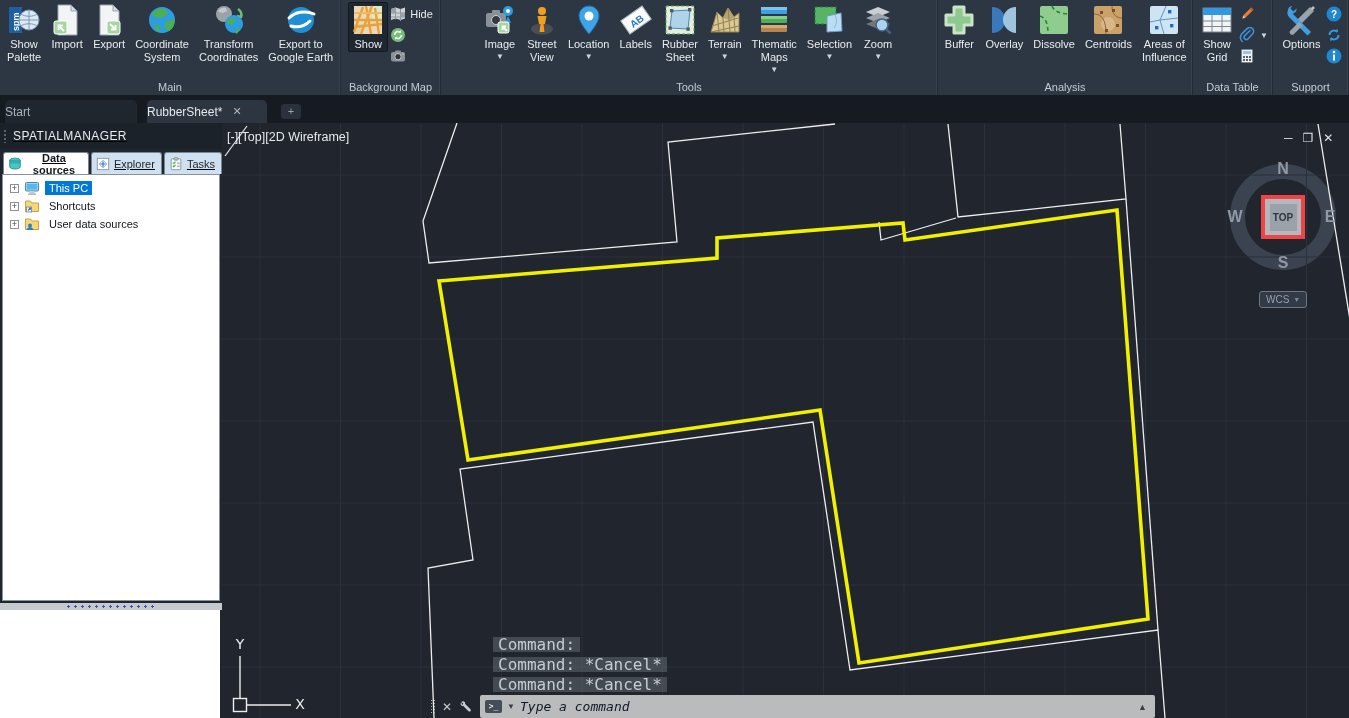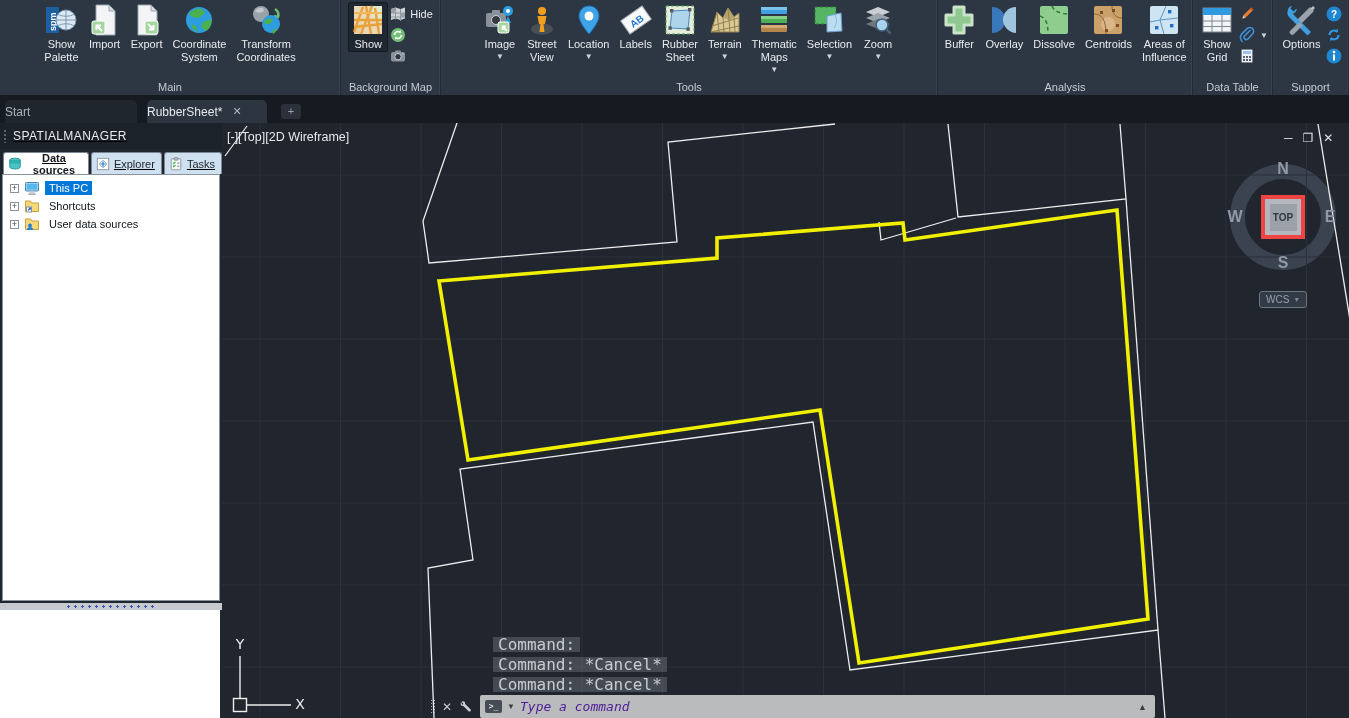--- a/index.html
+++ b/index.html
@@ -100,21 +100,21 @@
   .cmd-grip { width:5px; height:15px;
     background-image:radial-gradient(circle, #aab1b9 0.9px, transparent 1px); background-size:3px 3px; cursor:grab; }
   .cmd-x { color:#c9ced4; font-size:12px; cursor:pointer; }
   .cmd-wrench { width:14px; height:14px; cursor:pointer; }
   .cmd-wrench svg { width:14px; height:14px; display:block; }
   .cmd-input { flex:1; background:#babbbd; border-radius:2px; display:flex; align-items:center;
     gap:5px; padding:0 8px 0 5px; cursor:text; }
   .cmd-chip { width:17px; height:13px; background:#454c55; border-radius:2px; color:#fff; font-size:8px;
     line-height:13px; text-align:center; font-family:"DejaVu Sans Mono", monospace; cursor:pointer; }
   .cmd-chip-arr { color:#3a3f45; font-size:8px; cursor:pointer; }
-  .cmd-ph { font-family:"DejaVu Sans Mono", monospace; font-style:italic; font-size:13px; color:#4c1d95; }
+  .cmd-ph { font-family:"DejaVu Sans Mono", monospace; font-style:italic; font-size:13px; color:#0f172a; }
   .cmd-spacer { flex:1; }
   .cmd-up { color:#3a3f45; font-size:9px; cursor:pointer; }
 </style>
 </head>
 <body>
 
 <div id="app">
   <div id="ribbon">
       <div class="rib-group" style="width: 341px;">
         <div class="rib-items">
@@ -170,20 +170,30 @@
                 <circle cx="11" cy="10" r="8" fill="#9aa2aa"></circle>
                 <path d="M5 7c2-3 5-4 8-3l1 3-4 2-4-1z" fill="#c2c8ce"></path>
                 <path d="M25 5c3 2 4 5 3 8l-4-1" fill="none" stroke="#6fbf73" stroke-width="2.5"></path>
                 <circle cx="21" cy="20" r="9" fill="#2d9de0"></circle>
                 <path d="M14 17l5-3 4 2-3 4h-5z" fill="#4caf50"></path>
                 <path d="M22 27l5-3c0 2-2 5-4 6z" fill="#4caf50"></path>
               </svg>
             </span>
             <span class="rib-label">Transform
 Coordinates</span>
+          </button>
+          <button class="rib-big">
+            <span class="ic32">
+              <svg viewBox="0 0 32 32">
+                <circle cx="16" cy="16" r="13" fill="#1e8fd5"></circle>
+                <path d="M4 14c6-6 16-8 25-4M6 22c7 2 14 0 19-5" stroke="#fff" stroke-width="3" fill="none" stroke-linecap="round"></path>
+              </svg>
+            </span>
+            <span class="rib-label">Export to
+Google Earth</span>
           </button>
         </div>
         <div class="rib-glabel">Main</div>
       </div>
       <div class="rib-group" style="width: 100px;">
         <div class="rib-items">
           <button class="rib-big pressed">
             <span class="ic32">
               <svg viewBox="0 0 32 32">
                 <rect x="2" y="2" width="28" height="28" fill="#ead9b8"></rect>

